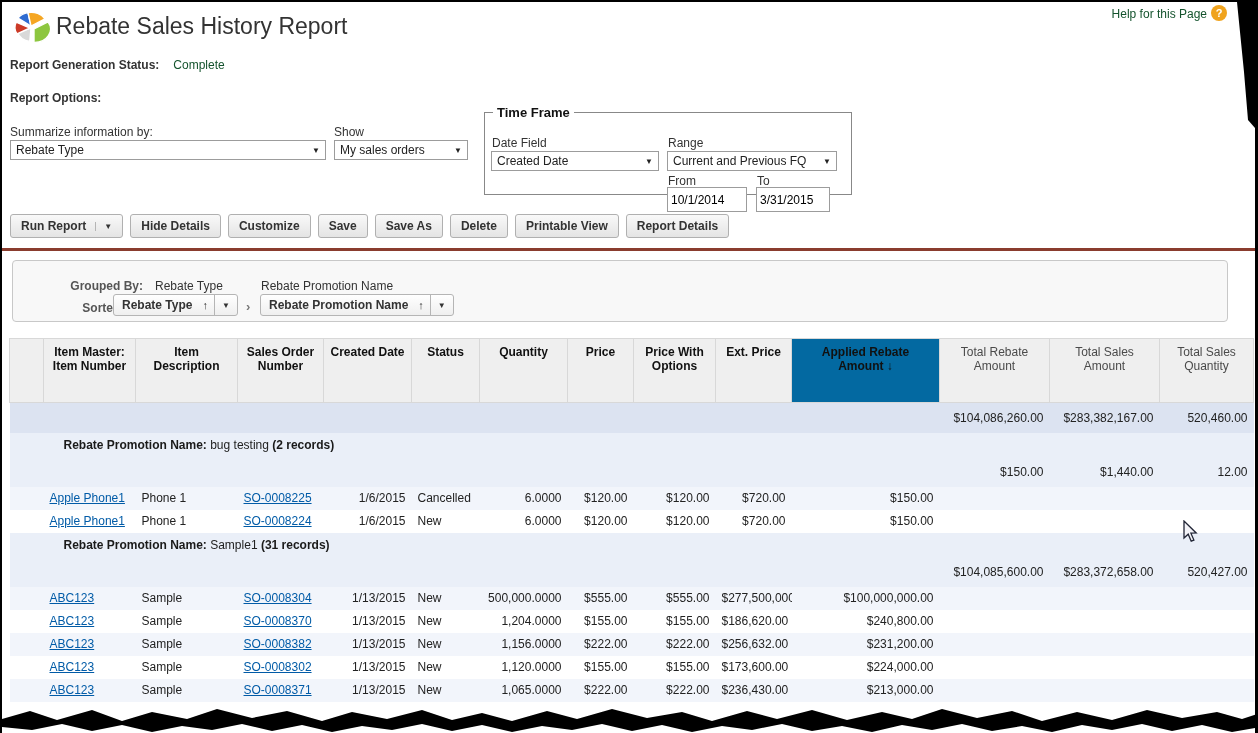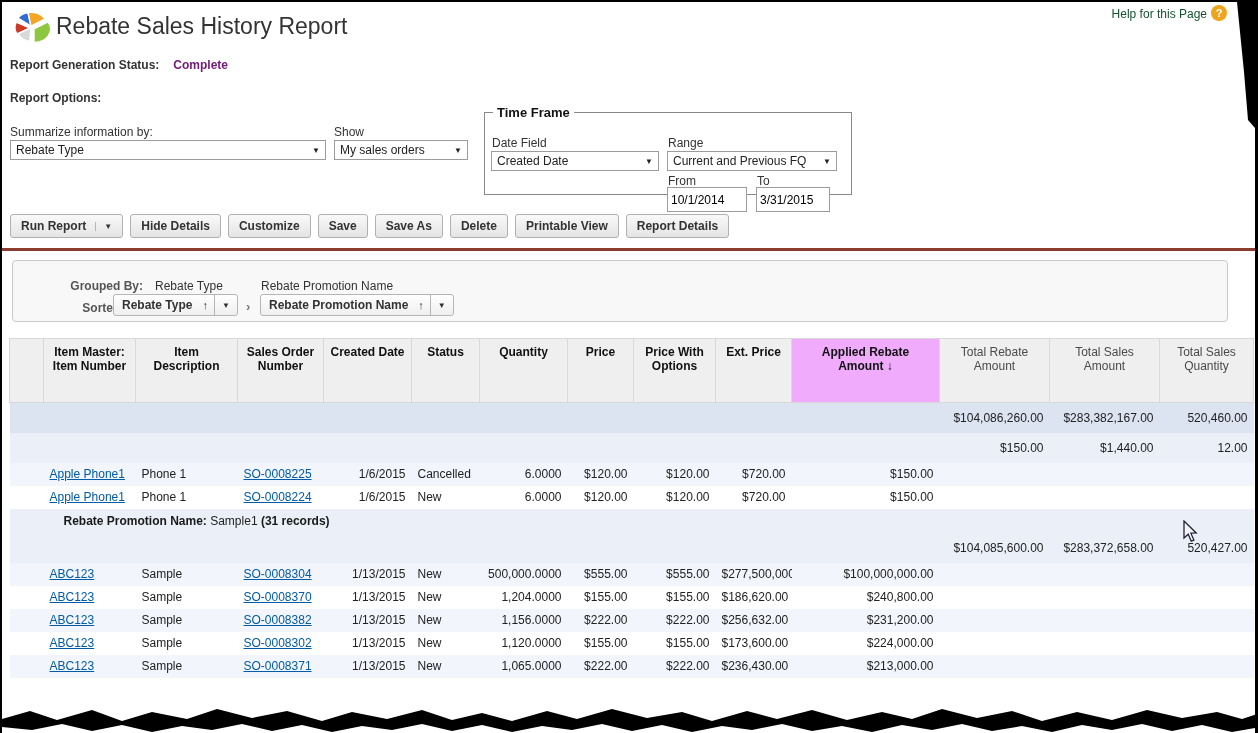--- a/index.html
+++ b/index.html
@@ -13,21 +13,21 @@
   a.lnk, .lnk { color:#015ba7; text-decoration:underline; cursor:pointer; }
 
   
   #help-link { top:5px; right:48px; font-size:12px; color:#14532d; text-decoration:none; }
   #help-icon { top:3px; right:28px; width:16px; height:16px; border-radius:50%;
     background:#f0a31d; color:#fff; font-size:11px; font-weight:bold; text-align:center; line-height:16px; }
   #logo { left:10px; top:8px; }
   #page-title { left:54px; top:11px; font-size:23px; color:#333; }
   #status-line { left:8px; top:56px; font-size:12px; }
   #status-line b { color:#333; }
-  #status-line .val { margin-left:14px; color:#701a75; font-weight:bold;margin-top:40px; }
+  #status-line .val { margin-left:14px; color:#14532d; font-weight:normal;margin-top:40px; }
   #options-label { left:8px; top:89px; font-size:12px; font-weight:bold; color:#333; }
 
   .fld-label { font-size:12px; color:#333; }
   .sel { display:flex; justify-content:space-between; align-items:center; height:20px;
     background:#fff; border:1px solid #9c9c9c; font-size:12px; padding:0 5px; cursor:default; }
   .sel .arr { font-size:8px; color:#222; margin-left:6px; }
   .txt { height:25px; border:1px solid #9c9c9c; font-size:12px; padding:0 3px;
     font-family:"Liberation Sans", sans-serif; }
 
   #summarize-label { left:8px; top:123px; }
@@ -73,21 +73,21 @@
   #sort-btn-1 { left:100px; top:33px; }
   #sort-chevron { left:233px; top:38px; font-size:13px; font-weight:bold; color:#777; }
   #sort-btn-2 { left:247px; top:33px; }
 
   
   #table-wrap { left:7px; top:336px; width:1244px; }
   table { border-collapse:collapse; table-layout:fixed; width:1244px; }
   th { background:#efefef; border:1px solid #d8d8d8; border-left:none; vertical-align:top;
     text-align:center; font-size:12px; font-weight:bold; color:#111; padding:6px 6px; height:64px; }
   th:first-child { border-left:1px solid #d8d8d8; }
-  th.sorted { background:#f0abfc; }
+  th.sorted { background:#0369a1; }
   th.summary { font-weight:normal; color:#4a4a4a; }
   td { font-size:12px; padding:3px 6px; vertical-align:top; color:#222; line-height:15px; overflow:hidden; }
   td.num { text-align:right; }
   tr.r-g1 { background:#dce3f1; }
   tr.r-g2 { background:#eaeff8; }
   tr.r-b  { background:#f2f5fb; }
   tr.r-w  { background:#ffffff; }
   tr.first-group td { border-top:1px solid #b4bdd6; }
   td.grp b { color:#1a1a1a; }
   td.g1 { padding-top:6px; padding-bottom:5px; }
@@ -228,20 +228,24 @@
             <th class="summary">Total Sales Quantity</th>
           </tr>
         </thead>
         <tbody>
           <tr class="r-g1 r-tot">
             <td colspan="11"></td>
             <td class="num">$104,086,260.00</td>
             <td class="num">$283,382,167.00</td>
             <td class="num">520,460.00</td>
           </tr>
+          <tr class="r-g2">
+            <td></td>
+            <td colspan="13" class="grp g2"><b>Rebate Promotion Name:</b><span> bug testing </span><b>(2 records)</b></td>
+          </tr>
           <tr class="r-g2 r-tot">
             <td colspan="11"></td>
             <td class="num">$150.00</td>
             <td class="num">$1,440.00</td>
             <td class="num">12.00</td>
           </tr>
           <tr class="r-b detail">
             <td></td>
             <td><a href="#" class="lnk">Apple Phone1</a></td>
             <td>Phone 1</td>

